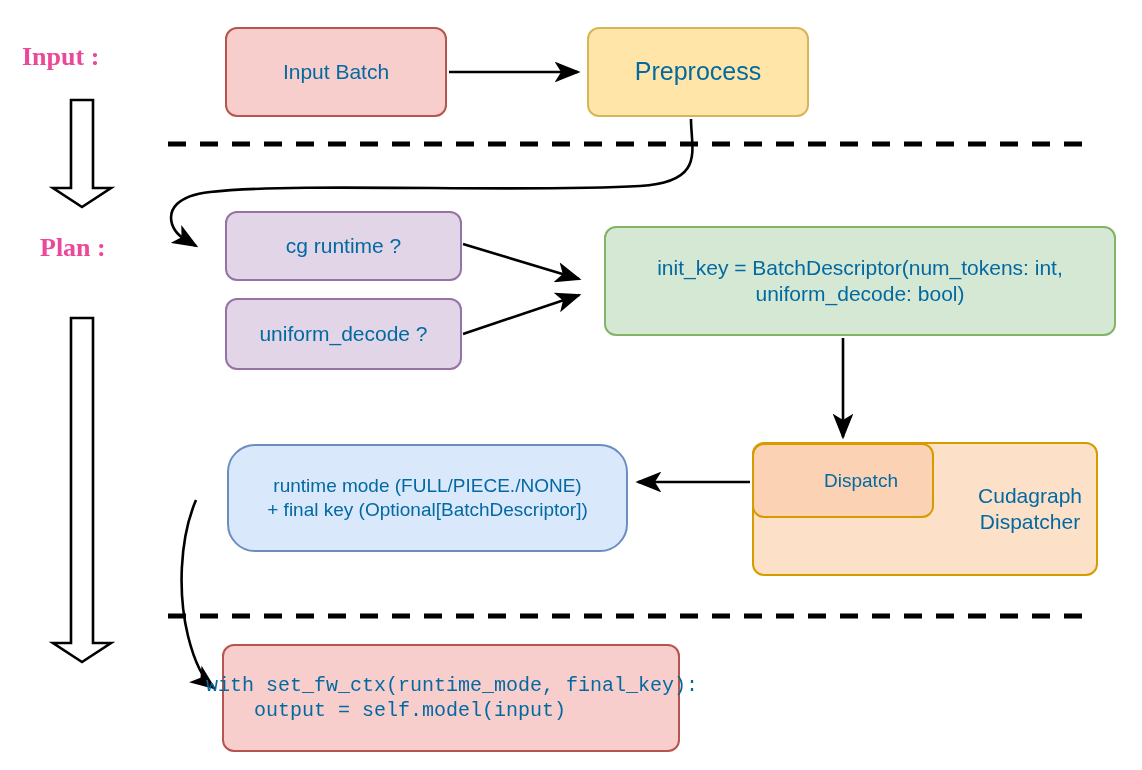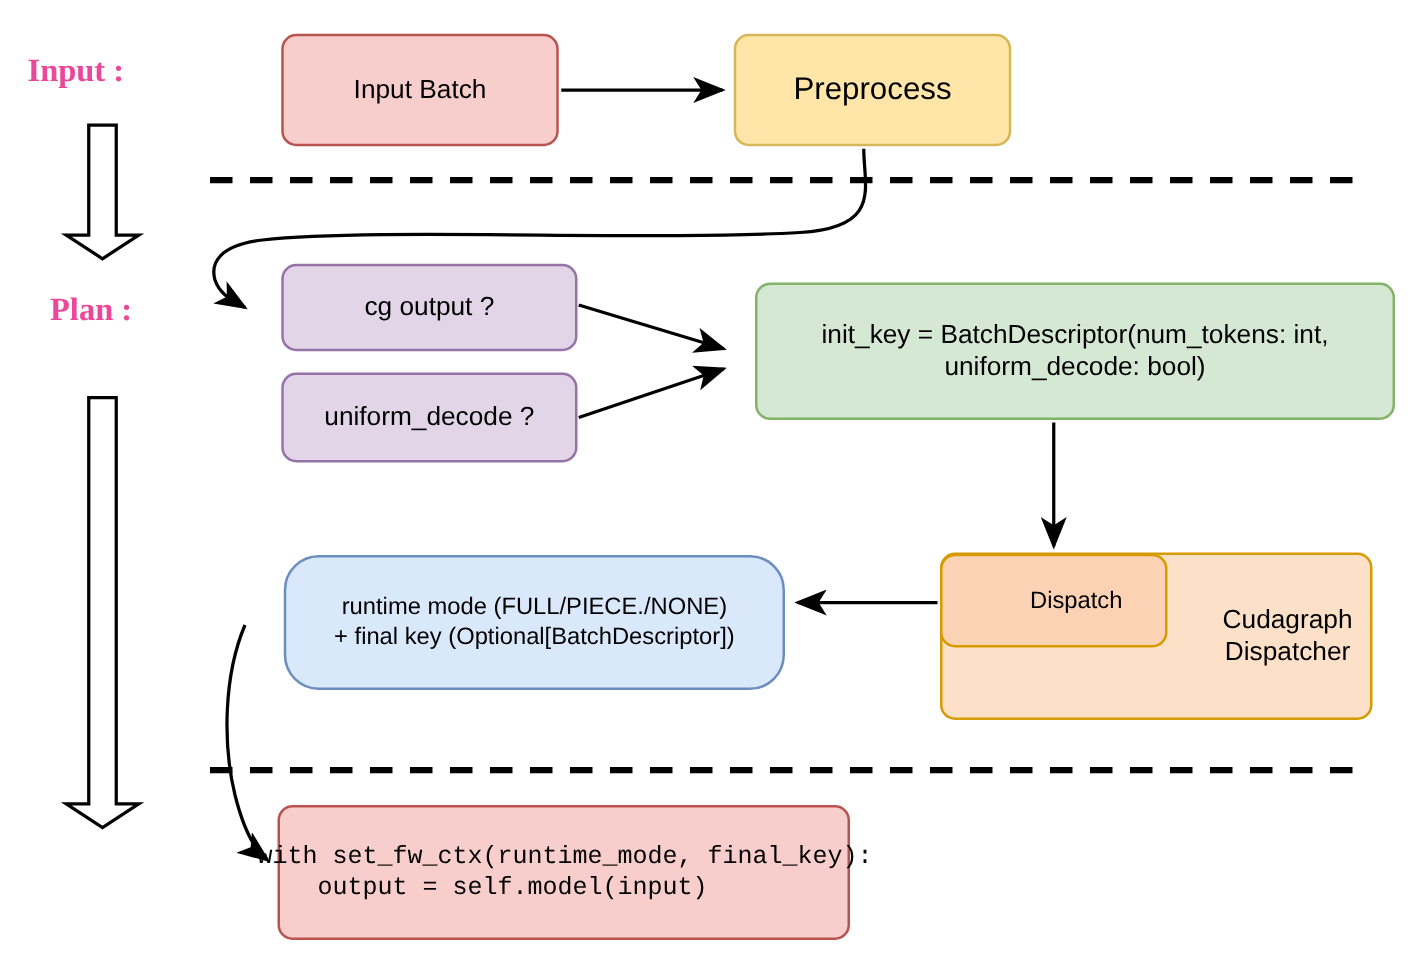--- a/index.html
+++ b/index.html
@@ -30,21 +30,21 @@
     position: absolute;
     box-sizing: border-box;
     border-radius: 12px;
     border-width: 2px;
     border-style: solid;
     display: flex;
     align-items: center;
     justify-content: center;
     text-align: center;
     line-height: 1.25;
-    color: #000000;
+    color: #0369a1;
     font-family: "Liberation Sans", sans-serif;
   }
   .node-text {
     display: block;
     white-space: pre-line;
     padding: 0 8px;
   }
   .stage-label {
     position: absolute;
     font-weight: bold;
@@ -115,21 +115,21 @@
     <span class="node-text">Input Batch</span>
   </div>
 
   <div class="node" style="left:587px; top:27px; width:222px; height:90px;
               background:#ffe6a8; border-color:#d6b656; font-size:25px;">
     <span class="node-text">Preprocess</span>
   </div>
 
   <div class="node" style="left:225px; top:211px; width:237px; height:70px;
               background:#e1d5e7; border-color:#9673a6; font-size:21px;">
-    <span class="node-text">cg output ?</span>
+    <span class="node-text">cg runtime ?</span>
   </div>
 
   <div class="node" style="left:225px; top:298px; width:237px; height:72px;
               background:#e1d5e7; border-color:#9673a6; font-size:21px;">
     <span class="node-text">uniform_decode ?</span>
   </div>
 
   <div class="node" style="left:588px; top:226px; width:512px; height:110px;
               background:#d5e8d4; border-color:#82b366; font-size:21px;margin-left:16px;">
     <span class="node-text">init_key = BatchDescriptor(num_tokens: int,

